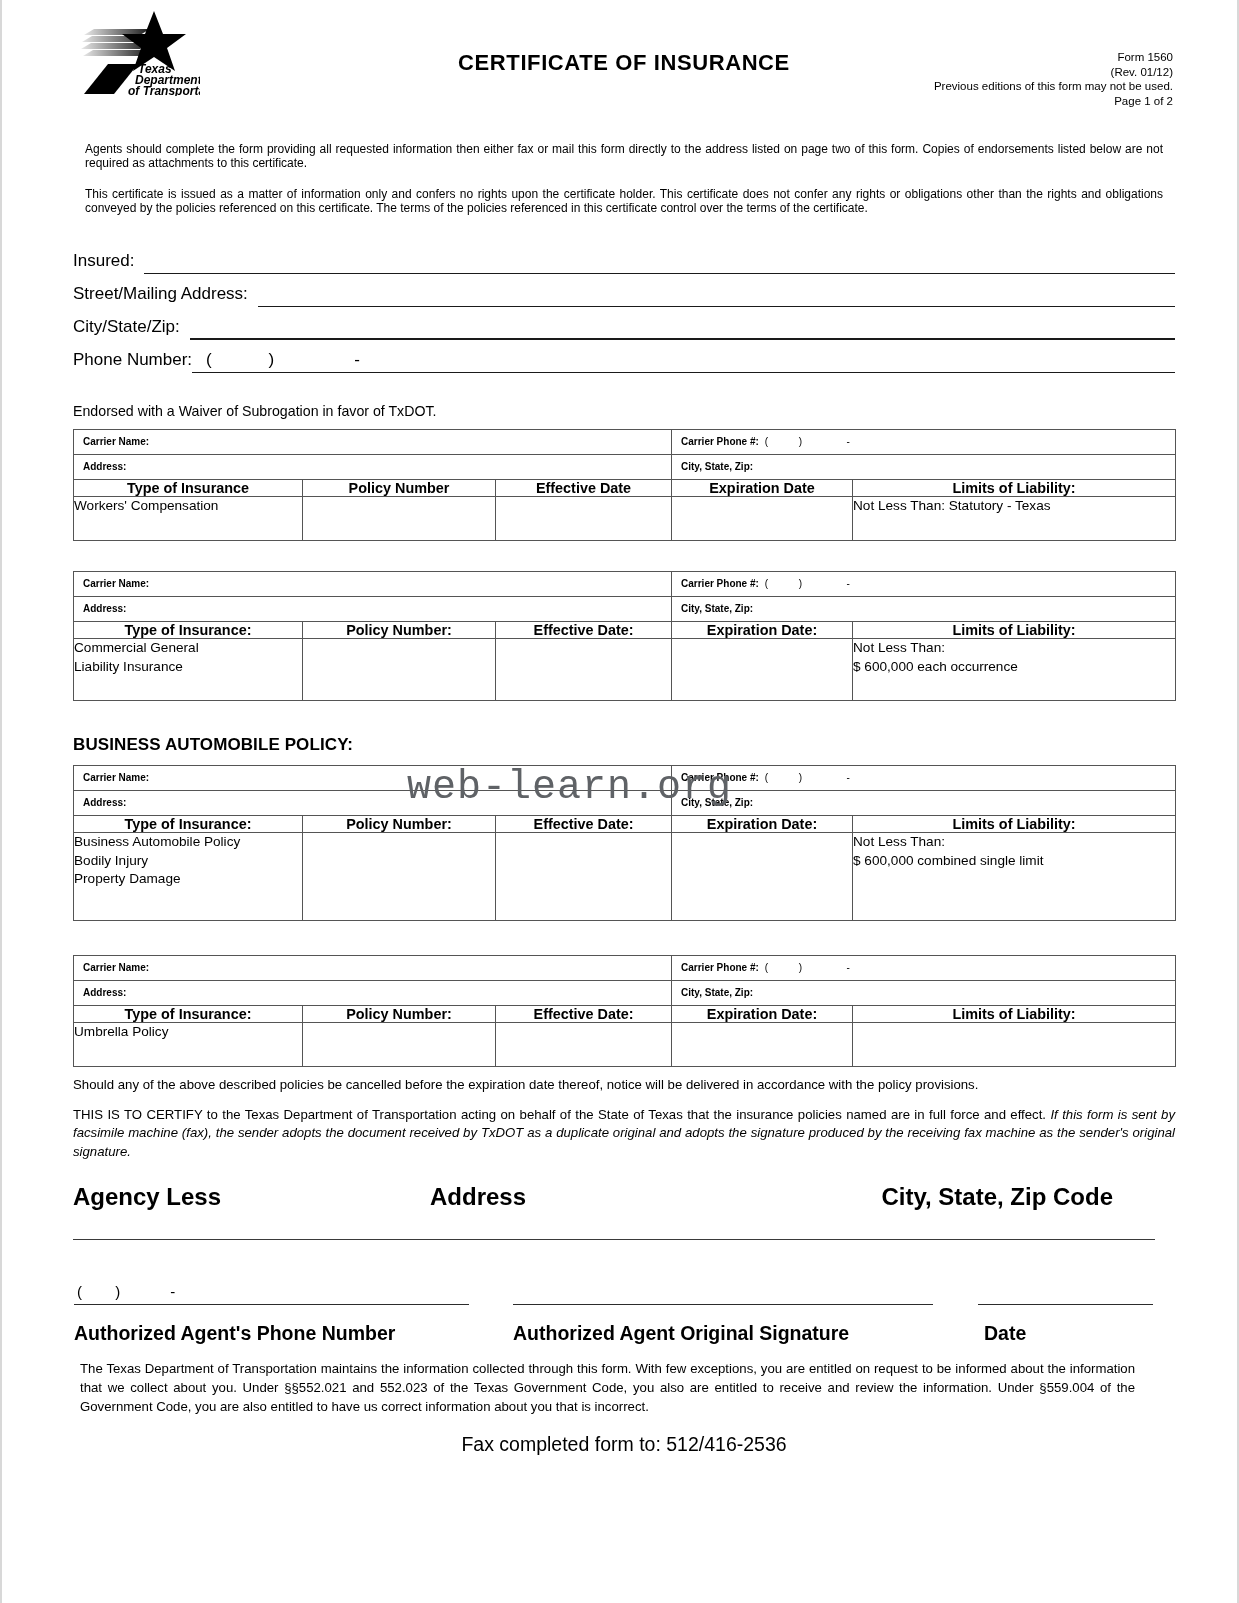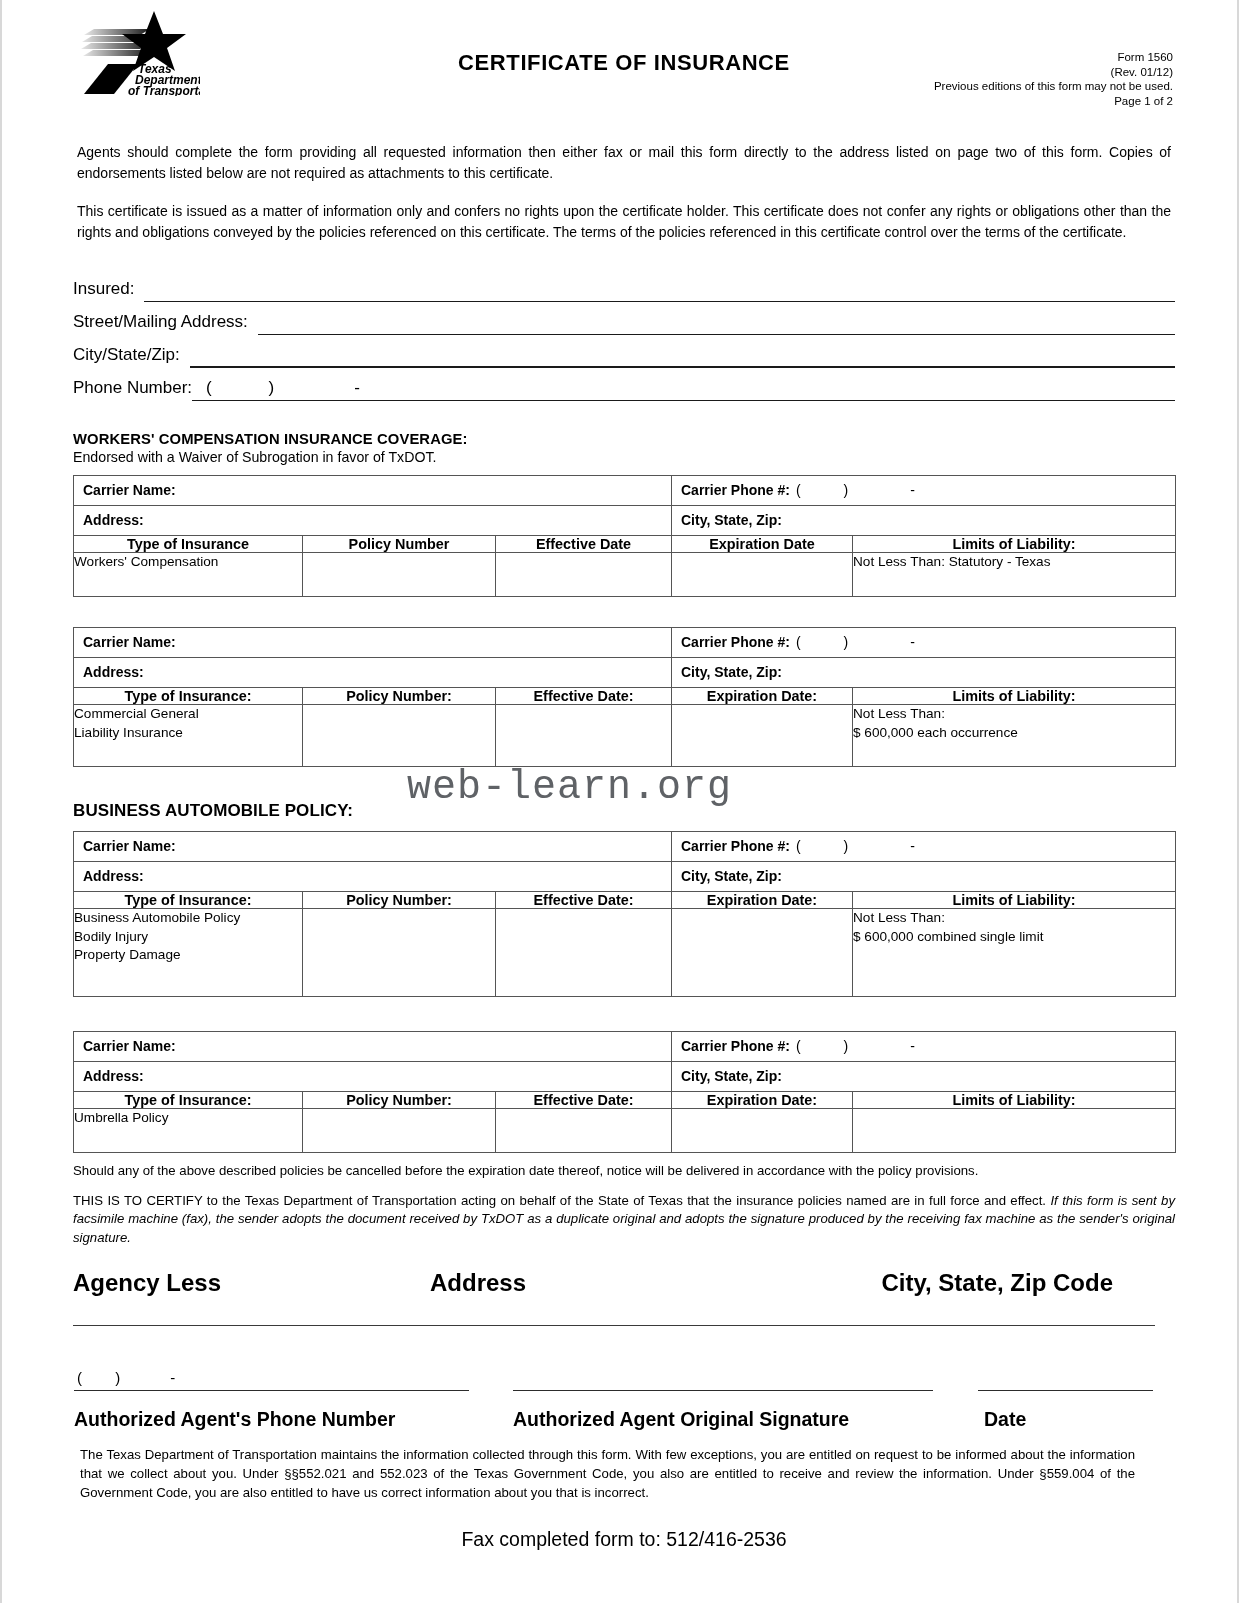--- a/index.html
+++ b/index.html
@@ -55,24 +55,24 @@
     position: absolute;
     right: 2px;
     top: 50px;
     text-align: right;
     font-size: 11.5px;
     line-height: 14.5px;
   }
 
   
   .para {
-    font-size: 14px;
-    line-height: 21px;
+    font-size: 12px;
+    line-height: 14px;
     text-align: justify;
-    margin: 4px;
+    margin: 12px;
   }
   .para.p1 { margin-top: 42px; }
   .para.p2 { margin-top: 17px; }
 
   
   .fields { margin-top: 26px; }
   .fieldrow {
     display: flex;
     align-items: flex-end;
     height: 33px;
@@ -118,21 +118,21 @@
     table-layout: fixed;
     margin-top: 10px;
   }
   table.ins td {
     border: 1.4px solid #555555;
     padding: 0;
     vertical-align: top;
   }
   .cell-pad {
     padding: 6px 9px 7px 9px;
-    font-size: 14px;
+    font-size: 10px;
     font-weight: bold;
   }
   .cell-pad .light {
     font-weight: normal;
   }
   .colhead {
     text-align: center;
     font-size: 14.4px;
     font-weight: bold;
     padding: 5px 4px 6px 4px;
@@ -227,21 +227,21 @@
   .privacy {
     font-size: 13.2px;
     line-height: 19px;
     text-align: justify;
     margin: 16px 0 0 7px;
     width: 1055px;
   }
   .fax {
     text-align: center;
     font-size: 19.5px;
-    margin-top: 26px;
+    margin-top: 17px;
   }
 
   
   .watermark {
     position: absolute;
     left: 405px;
     top: 765px;
     font-family: "Liberation Mono", "DejaVu Sans Mono", monospace;
     font-size: 40px;
     color: #5f6266;
@@ -318,21 +318,20 @@
 
       <div class="fieldrow phone">
         <span class="lbl">Phone Number:</span>
         <span class="rule">
           <span class="phone-marks">(            )                 -</span>
         </span>
       </div>
     </div>
 
     <div class="sec-block first">
-      <p class="sec-head">WORKERS' COMPENSATION INSURANCE COVERAGE:</p>
       <p class="sec-sub">Endorsed with a Waiver of Subrogation in favor of TxDOT.</p>
 
       <table class="ins">
         <colgroup>
           <col style="width:229px">
             <col style="width:193px">
             <col style="width:176px">
           <col style="width:181px">
             <col style="width:323px">
         </colgroup>

